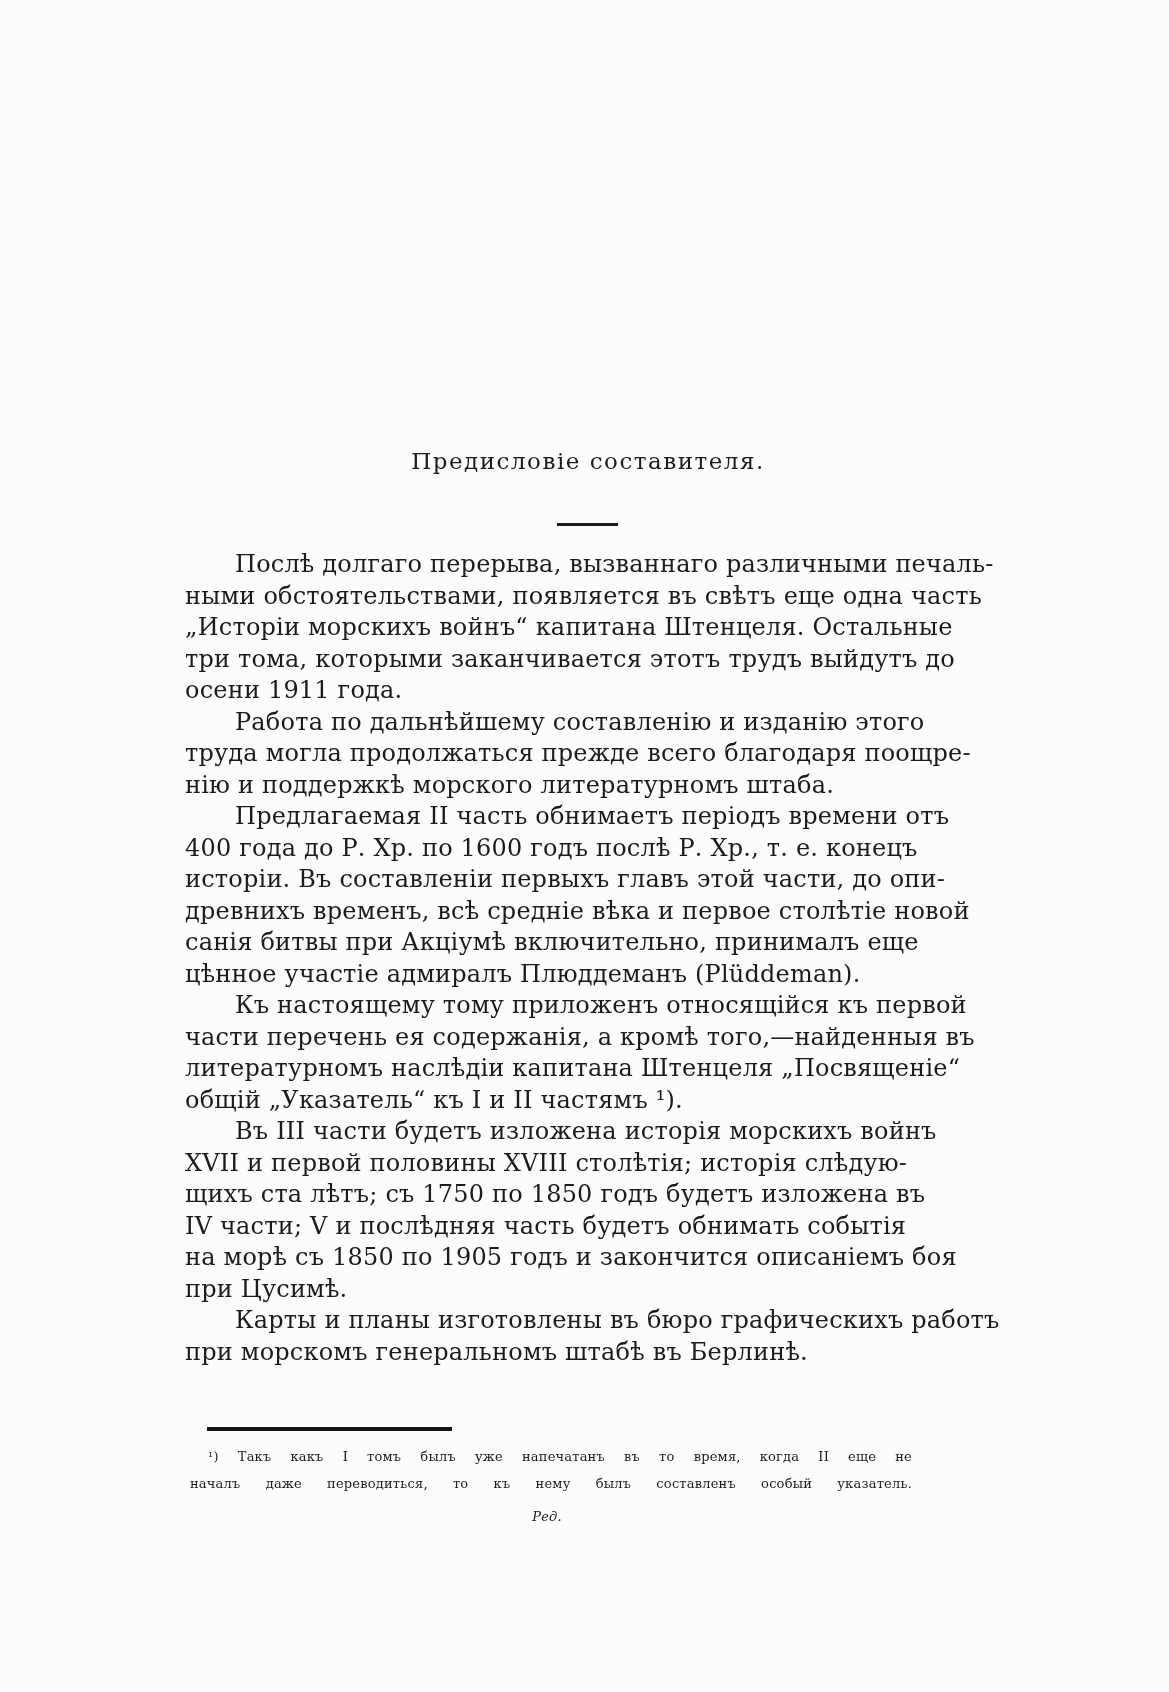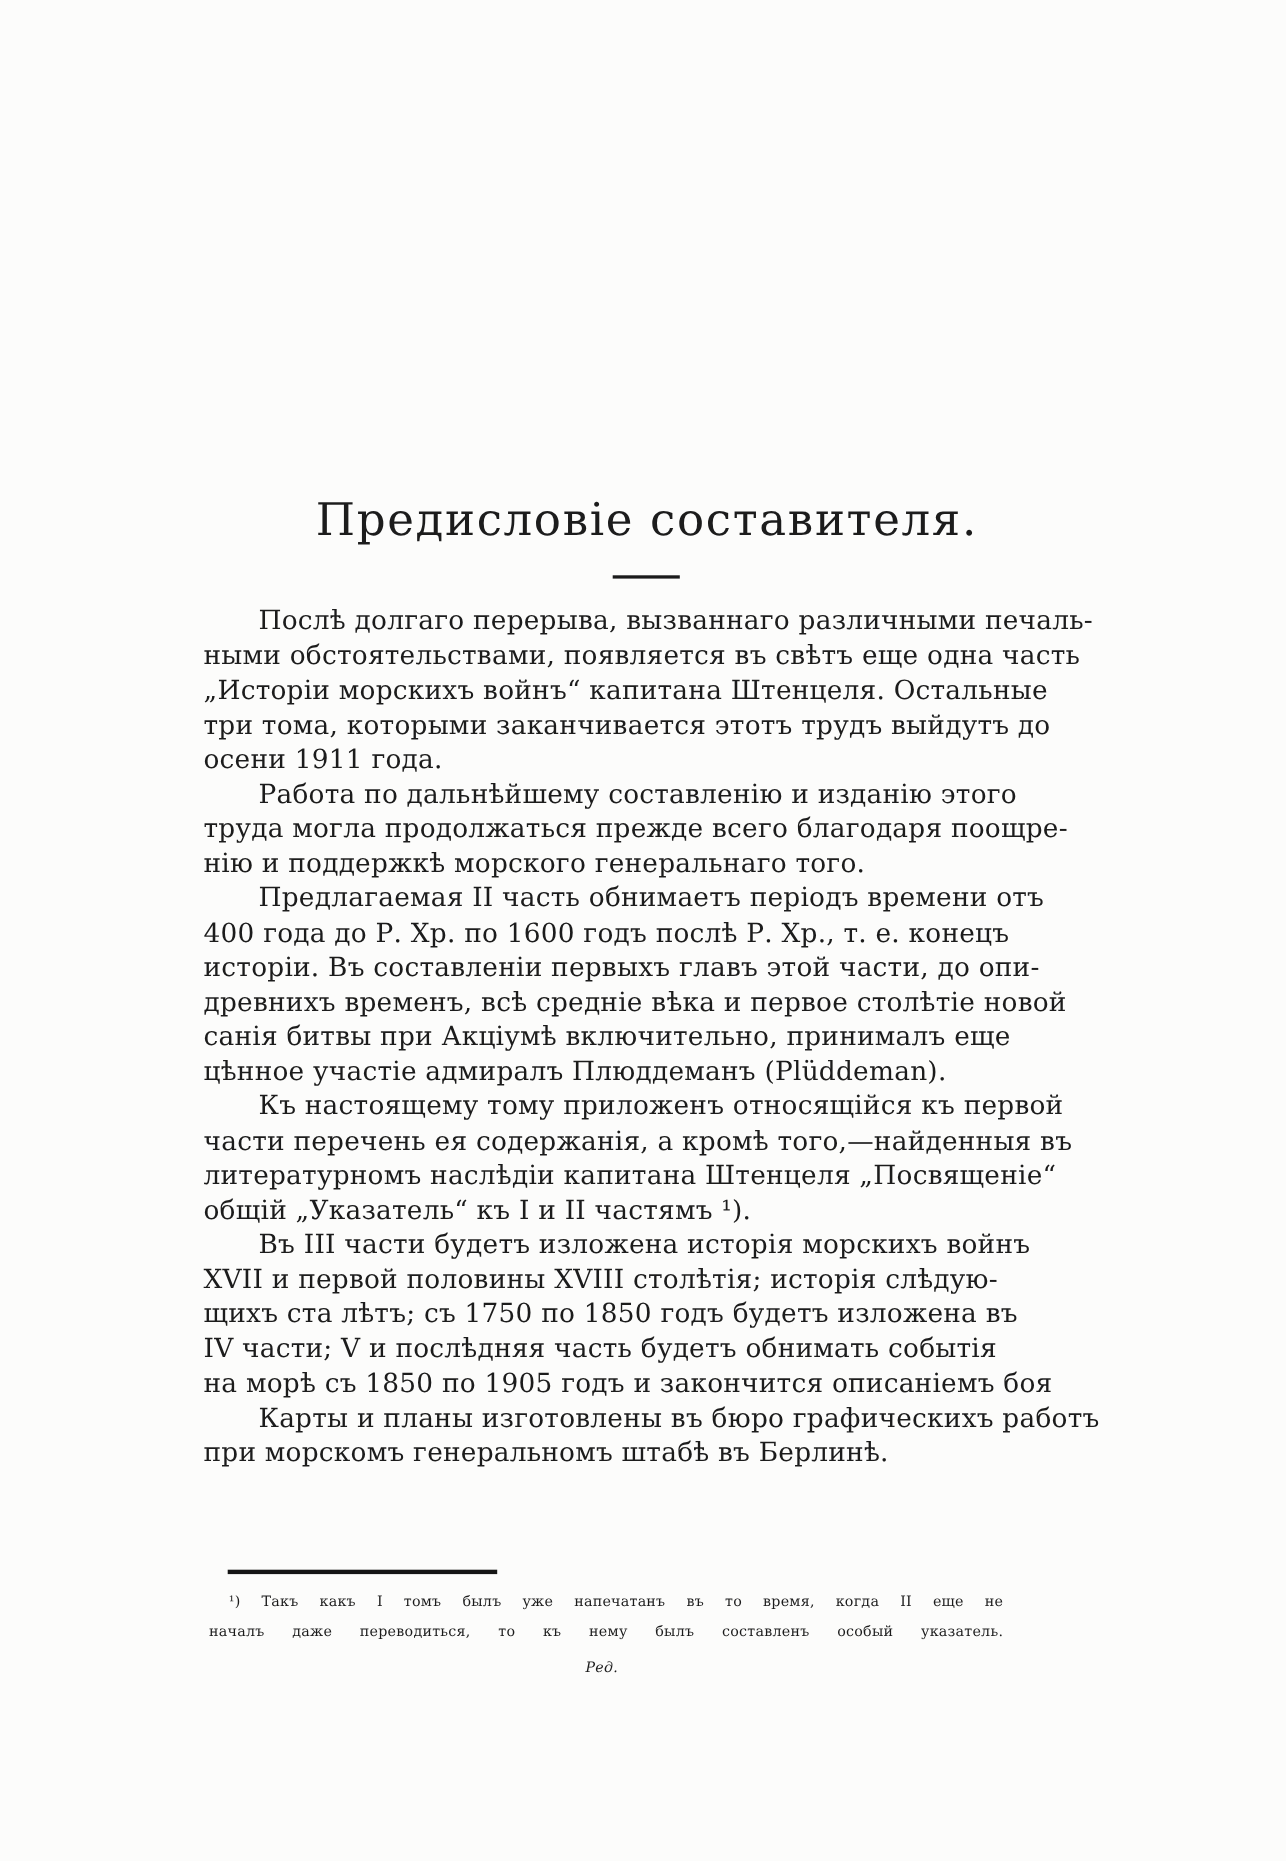--- a/index.html
+++ b/index.html
@@ -15,21 +15,21 @@
     color: #1c1c1c;
     font-family: "DejaVu Serif", serif;
     overflow: hidden;
   }
   .section-title {
     position: absolute;
     left: 228px;
     top: 448px;
     width: 720px;
     text-align: center;
-    font-size: 41px;
+    font-size: 23px;
     letter-spacing: 1.5px;
     white-space: nowrap;
   }
   .title-divider {
     position: absolute;
     left: 557px;
     top: 523px;
     width: 61px;
     height: 3px;
     background: #1b1b1b;
@@ -93,39 +93,40 @@
   <div class="body-text">
 
     <div class="ln first">Послѣ долгаго перерыва, вызваннаго различными печаль-</div>
     <div class="ln">ными обстоятельствами, появляется въ свѣтъ еще одна часть</div>
     <div class="ln">„Исторіи морскихъ войнъ“ капитана Штенцеля. Остальные</div>
     <div class="ln">три тома, которыми заканчивается этотъ трудъ выйдутъ до</div>
     <div class="ln last">осени 1911 года.</div>
 
     <div class="ln first">Работа по дальнѣйшему составленію и изданію этого</div>
     <div class="ln">труда могла продолжаться прежде всего благодаря поощре-</div>
-    <div class="ln last">нію и поддержкѣ морского генеральнаго того.</div>
+    <div class="ln last">нію и поддержкѣ морского литературномъ штаба.</div>
 
     <div class="ln first">Предлагаемая II часть обнимаетъ періодъ времени отъ</div>
     <div class="ln">400 года до Р. Хр. по 1600 годъ послѣ Р. Хр., т. е. конецъ</div>
     <div class="ln">исторіи. Въ составленіи первыхъ главъ этой части, до опи-</div>
     <div class="ln">древнихъ временъ, всѣ средніе вѣка и первое столѣтіе новой</div>
     <div class="ln">санія битвы при Акціумѣ включительно, принималъ еще</div>
     <div class="ln last">цѣнное участіе адмиралъ Плюддеманъ (Plüddeman).</div>
 
     <div class="ln first">Къ настоящему тому приложенъ относящійся къ первой</div>
     <div class="ln">части перечень ея содержанія, а кромѣ того,—найденныя въ</div>
     <div class="ln">литературномъ наслѣдіи капитана Штенцеля „Посвященіе“</div>
     <div class="ln last">общій „Указатель“ къ I и II частямъ ¹).</div>
 
     <div class="ln first">Въ III части будетъ изложена исторія морскихъ войнъ</div>
     <div class="ln">XVII и первой половины XVIII столѣтія; исторія слѣдую-</div>
     <div class="ln">щихъ ста лѣтъ; съ 1750 по 1850 годъ будетъ изложена въ</div>
     <div class="ln">IV части; V и послѣдняя часть будетъ обнимать событія</div>
     <div class="ln">на морѣ съ 1850 по 1905 годъ и закончится описаніемъ боя</div>
+    <div class="ln last">при Цусимѣ.</div>
 
     <div class="ln first">Карты и планы изготовлены въ бюро графическихъ работъ</div>
     <div class="ln last">при морскомъ генеральномъ штабѣ въ Берлинѣ.</div>
   </div>
 
   <div class="footnote-rule"></div>
 
   <div class="footnote">
     <div class="fn-ln first">¹) Такъ какъ I томъ былъ уже напечатанъ въ то время, когда II еще не</div>
     <div class="fn-ln">началъ даже переводиться, то къ нему былъ составленъ особый указатель.</div>

